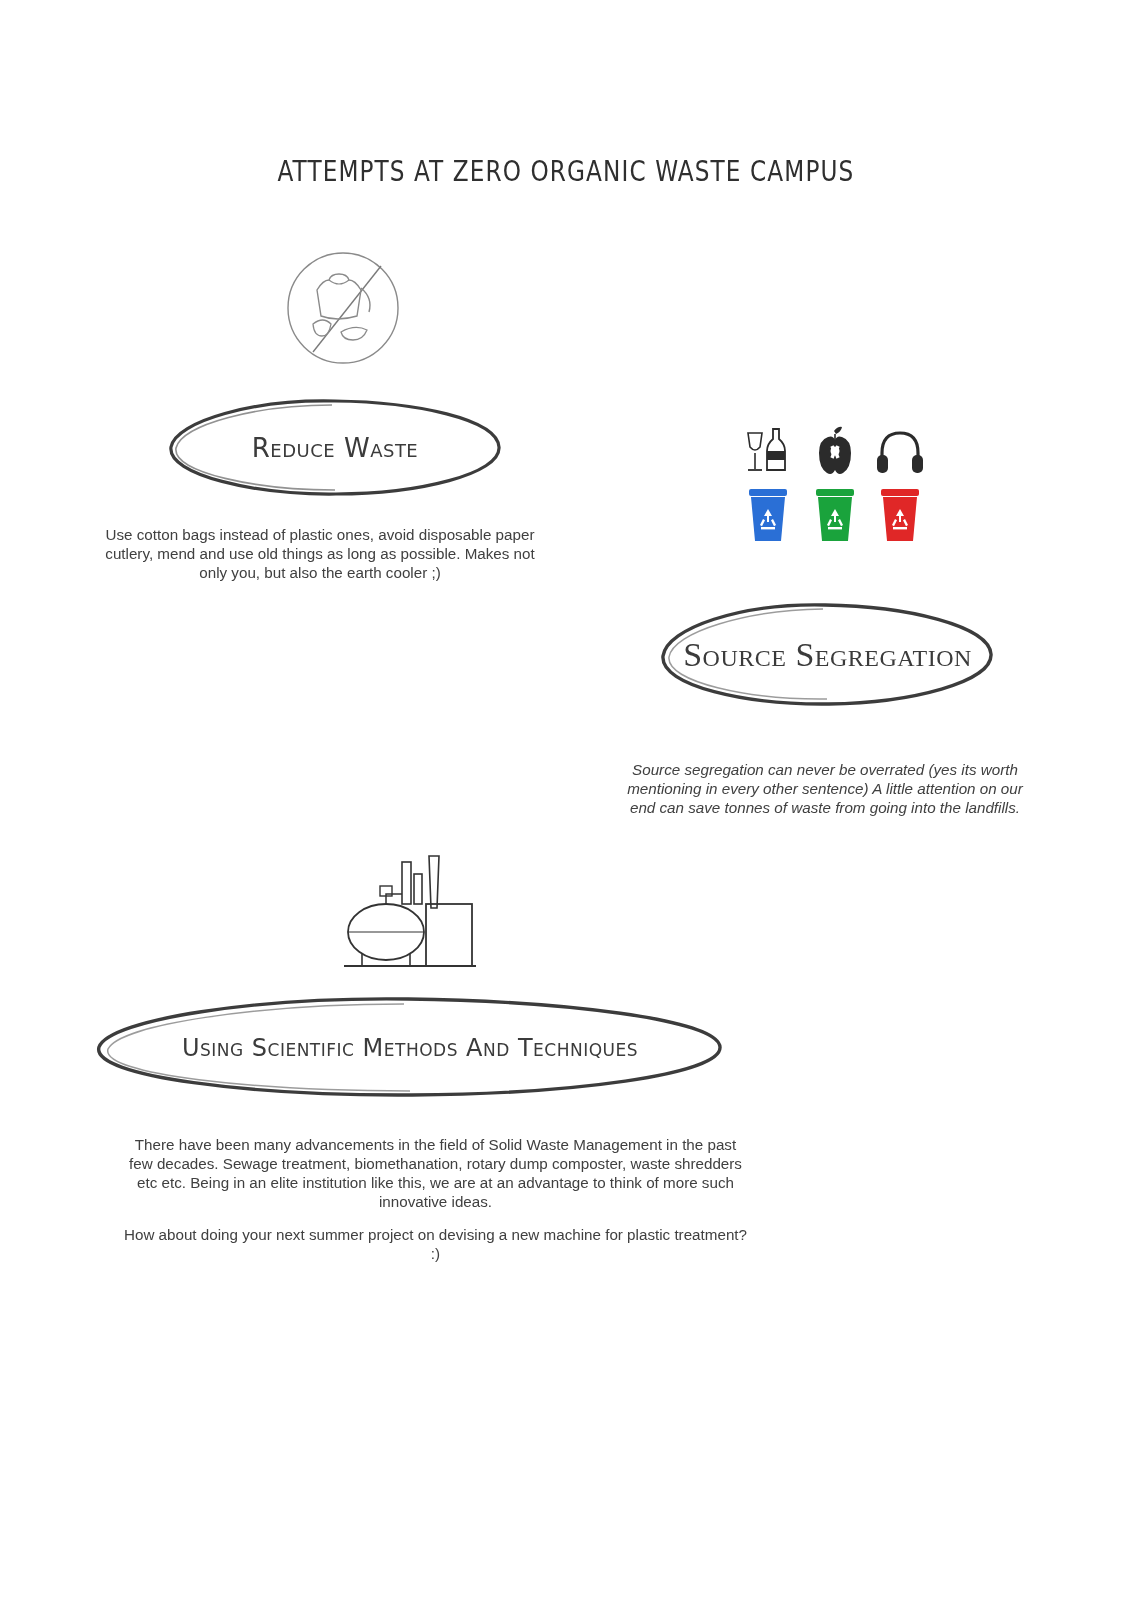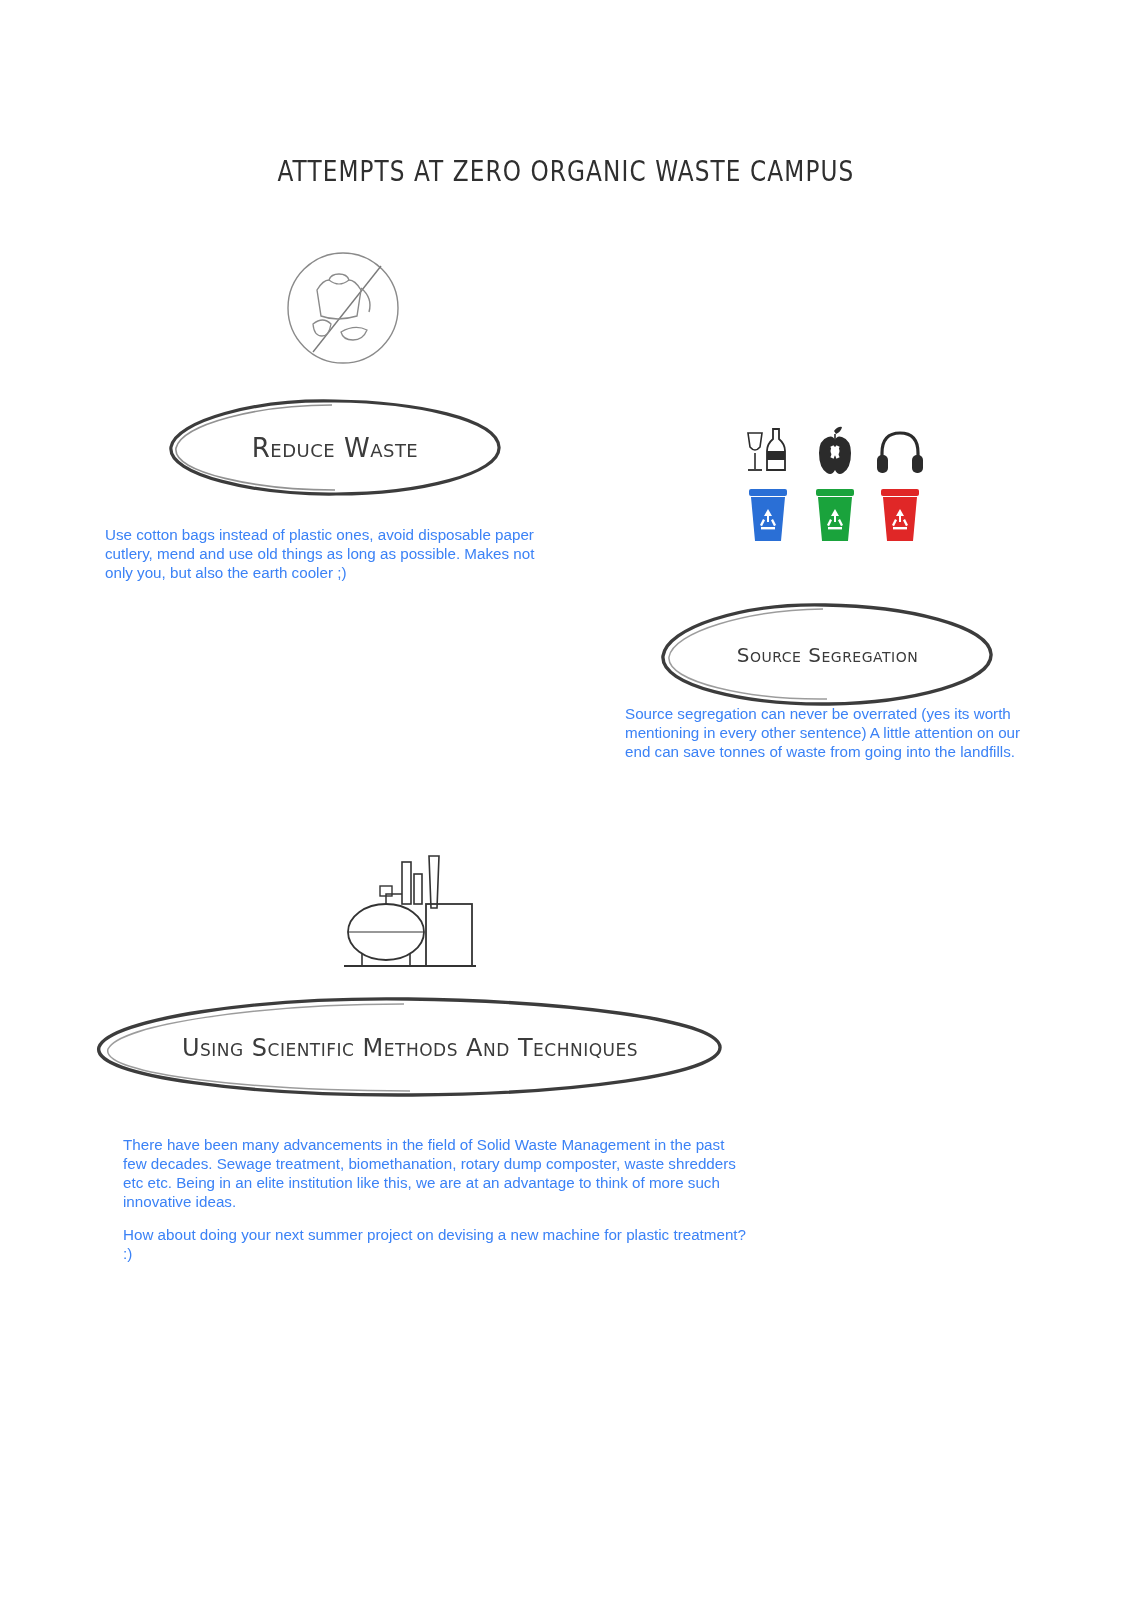--- a/index.html
+++ b/index.html
@@ -57,42 +57,42 @@
     font-family: "DejaVu Sans", sans-serif;
     color: #3b3b3b;
     font-weight: 400;
     letter-spacing: 0.5px;
     font-variant: small-caps;
     text-transform: capitalize;
   }
 
   .body-text {
     position: absolute;
-    text-align: left;
+    text-align: center;
     font-family: "Liberation Sans", sans-serif;
     font-size: 15.2px;
     line-height: 19px;
-    color: #3b82f6;
+    color: #404040;
   }
   .body-text p { margin: 0 0 14px 0; }
   .body-text p:last-child { margin-bottom: 0; }
 
   
   #reduce-icon { position: absolute; top: 248px; left: 283px; }
   #reduce-bubble { top: 395px; left: 160px; }
   #reduce-bubble .bubble { width: 350px; height: 105px; }
   #reduce-bubble .bubble-label { font-size: 26px; }
   #reduce-text { top: 525px; left: 105px; width: 430px; }
 
   
   #bins-icon { position: absolute; top: 425px; left: 740px; }
   #segregation-bubble { top: 600px; left: 655px; }
   #segregation-bubble .bubble { width: 345px; height: 110px; }
-  #segregation-bubble .bubble-label { font-size: 20px; }
-  #segregation-text { top: 704px; left: 625px; width: 400px; }
+  #segregation-bubble .bubble-label { font-size: 34px; font-family: Liberation Serif, serif; }
+  #segregation-text { top: 760px; left: 625px; width: 400px; font-style: italic; }
 
   
   #factory-icon { position: absolute; top: 848px; left: 330px; }
   #science-bubble { top: 995px; left: 90px; }
   #science-bubble .bubble { width: 640px; height: 105px; }
   #science-bubble .bubble-label { font-size: 24px; }
   #science-text { top: 1135px; left: 95px; width: 625px; margin-left: 28px; }
 
   
   .bins { display: flex; gap: 16px; align-items: flex-end; }

